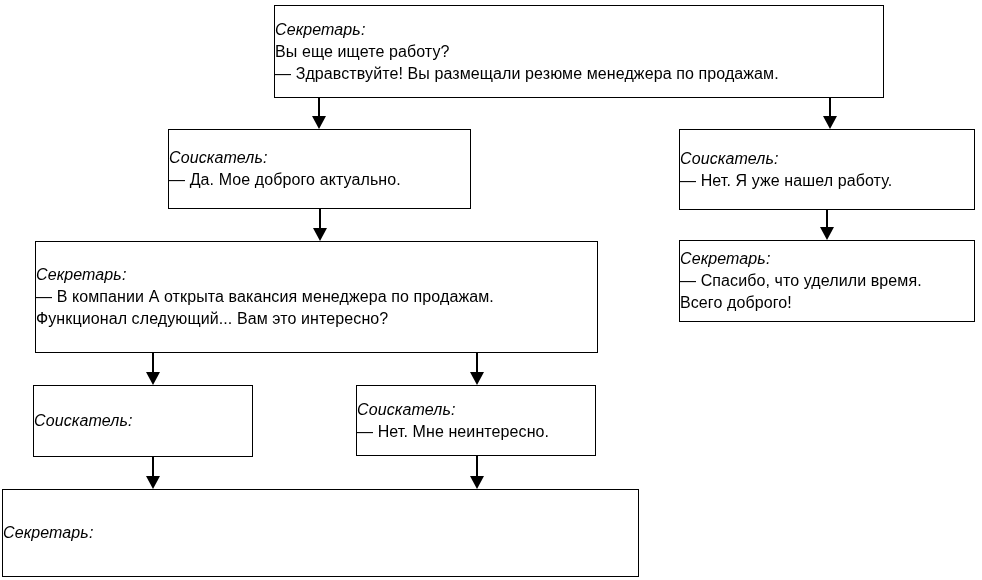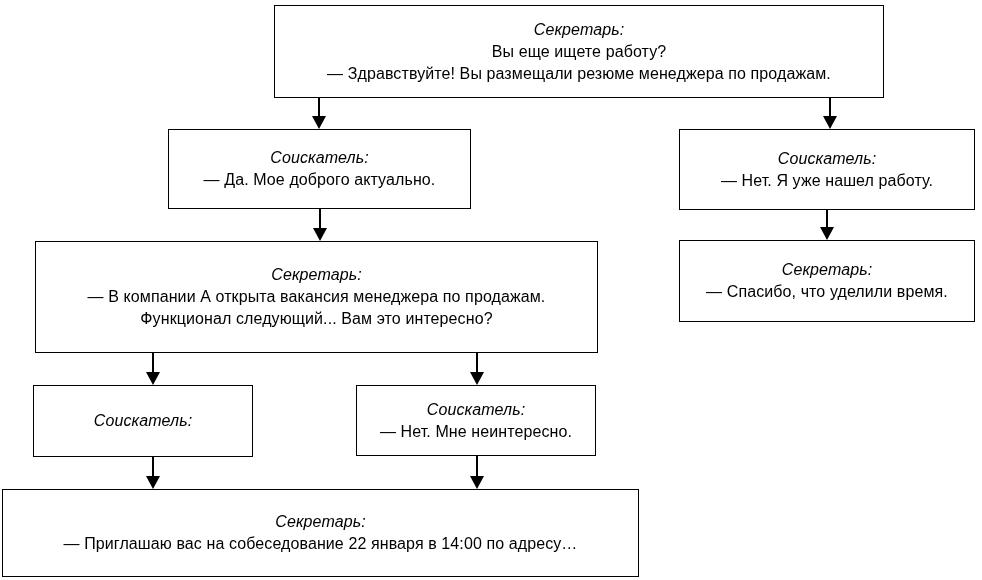--- a/index.html
+++ b/index.html
@@ -17,21 +17,21 @@
     overflow: hidden;
   }
   .box {
     position: absolute;
     box-sizing: border-box;
     border: 1.2px solid #000000;
     background: #ffffff;
     display: flex;
     flex-direction: column;
     justify-content: center;
-    text-align: center;
+    text-align: left;
     font-size: 16px;
     line-height: 22px;
     letter-spacing: 0.1px;
   }
   .speaker {
     font-style: italic;
   }
   .var {
     font-style: italic;
   }
@@ -83,34 +83,34 @@
 
   <div class="box" style="left:35px; top:241px; width:563px; height:112px;">
     <div class="speaker">Секретарь:</div>
     <div>— В компании А открыта вакансия менеджера по продажам.</div>
     <div>Функционал следующий... Вам это интересно?</div>
   </div>
 
   <div class="box" style="left:679px; top:240px; width:296px; height:82px;">
     <div class="speaker">Секретарь:</div>
     <div>— Спасибо, что уделили время.</div>
+    <div>Всего доброго!</div>
   </div>
 
   <div class="box" style="left:33px; top:385px; width:220px; height:72px;">
     <div class="speaker">Соискатель:</div>
   </div>
 
   <div class="box" style="left:356px; top:385px; width:240px; height:71px;">
     <div class="speaker">Соискатель:</div>
     <div>— Нет. Мне неинтересно.</div>
   </div>
 
   <div class="box" style="left:2px; top:489px; width:637px; height:88px;">
     <div class="speaker">Секретарь:</div>
-    <div>— Приглашаю вас на собеседование 22 января в 14:00 по адресу…</div>
   </div>
 
   <div class="arrow" style="left:311px; top:98px; height:31px;">
     <div class="arrow-stem"></div>
       <div class="arrow-head"></div>
   </div>
   <div class="arrow" style="left:822px; top:98px; height:31px;">
     <div class="arrow-stem"></div>
       <div class="arrow-head"></div>
   </div>

